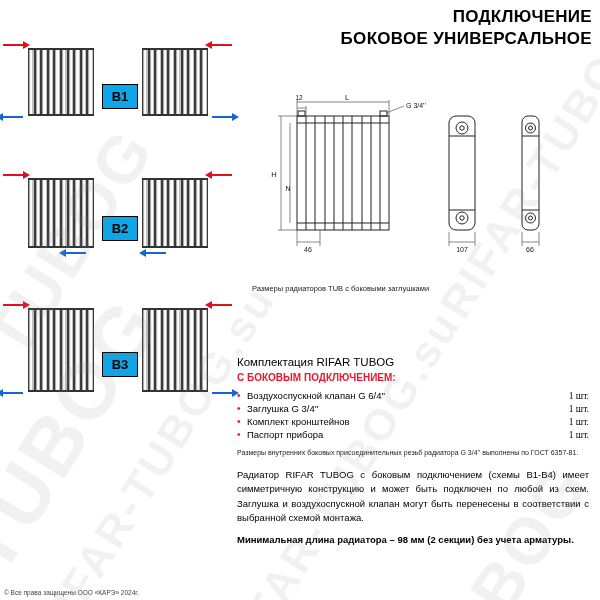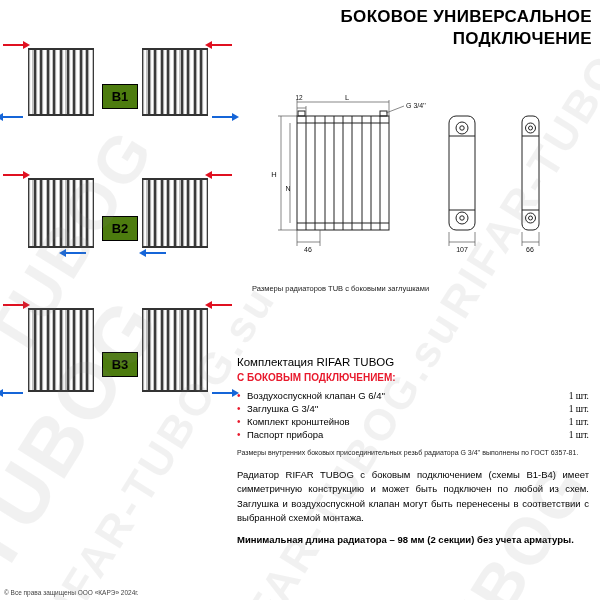--- a/index.html
+++ b/index.html
@@ -21,21 +21,21 @@
   
   .scheme-row{position:absolute;left:0;width:236px;height:100px;z-index:2;}
   .radiator{
     position:absolute;top:8px;width:66px;height:64px;
     border-top:2px solid #333;border-bottom:2px solid #333;
     background:repeating-linear-gradient(90deg,
       #3a3a3a 0 1px,#adadad 1px 2px,#f4f4f4 2px 3px,#ffffff 3px 4.4px,
       #c2c2c2 4.4px 5.6px,#3a3a3a 5.6px 6.6px);
   }
   .scheme-label{
-    position:absolute;left:102px;width:34px;height:23px;background:#4d7c0f;
+    position:absolute;left:102px;width:34px;height:23px;background:#0ea5e9;
     border:1.5px solid #000;display:flex;align-items:center;justify-content:center;
     font-weight:bold;font-size:13px;
   }
   .arrow{position:absolute;height:2px;width:20px;background:currentColor;}
   .arrow::after{content:"";position:absolute;top:-3px;width:0;height:0;
     border-top:4px solid transparent;border-bottom:4px solid transparent;}
   .arrow.head-right::after{right:-7px;border-left:7px solid currentColor;}
   .arrow.head-left::after{left:-7px;border-right:7px solid currentColor;}
   .arrow.red{color:#e01020;}
   .arrow.blue{color:#1565d8;}
@@ -66,22 +66,22 @@
 <div class="page">
 
   <div class="wm" style="left:-30px;top:330px;font-size:66px">TUBOG</div>
   <div class="wm" style="left:-60px;top:540px;font-size:80px">TUBOG</div>
   <div class="wm" style="left:25px;top:625px;font-size:44px">RIFAR-TUBOG.su</div>
   <div class="wm" style="left:210px;top:650px;font-size:44px">RIFAR-TUBOG.su</div>
   <div class="wm" style="left:405px;top:665px;font-size:66px">TUBOG</div>
   <div class="wm" style="left:430px;top:300px;font-size:44px">RIFAR-TUBOG.su</div>
 
   <div class="title">
+    <div>ПОДКЛЮЧЕНИЕ</div>
     <div>БОКОВОЕ УНИВЕРСАЛЬНОЕ</div>
-    <div>ПОДКЛЮЧЕНИЕ</div>
   </div>
 
   <div class="scheme-row" style="top:40px">
     <span class="arrow red head-right" style="left:3px;top:4px"></span>
     <span class="arrow red head-left" style="left:212px;top:4px"></span>
     <div class="radiator" style="left:28px;height:64px"></div>
     <div class="radiator" style="left:142px;height:64px"></div>
     <div class="scheme-label" style="top:44px">
       <span>B1</span>
     </div>

